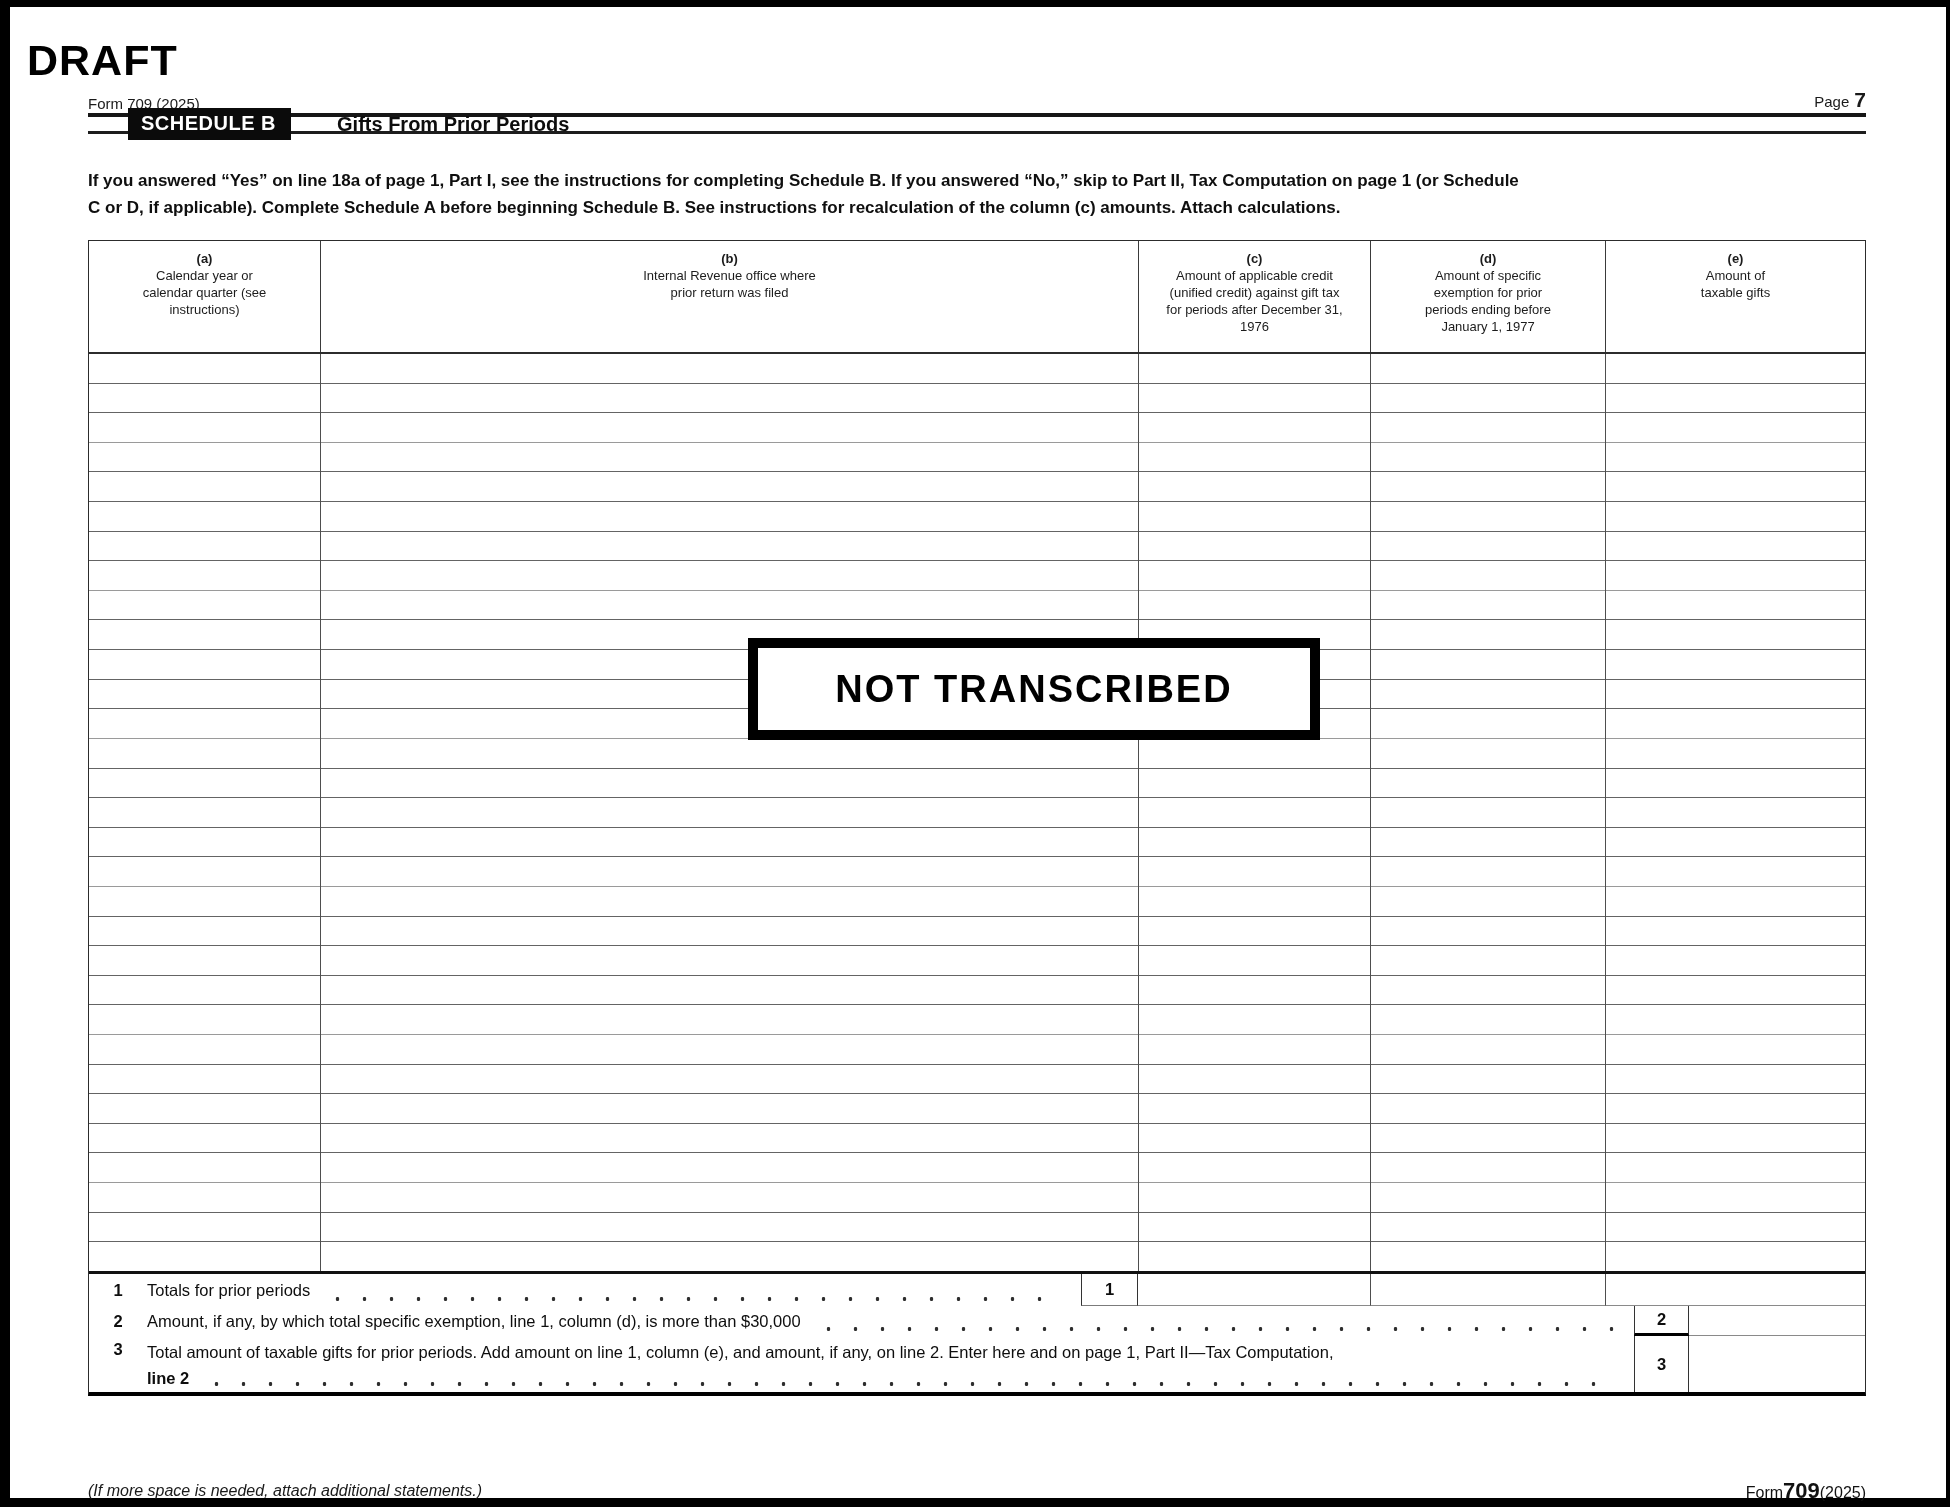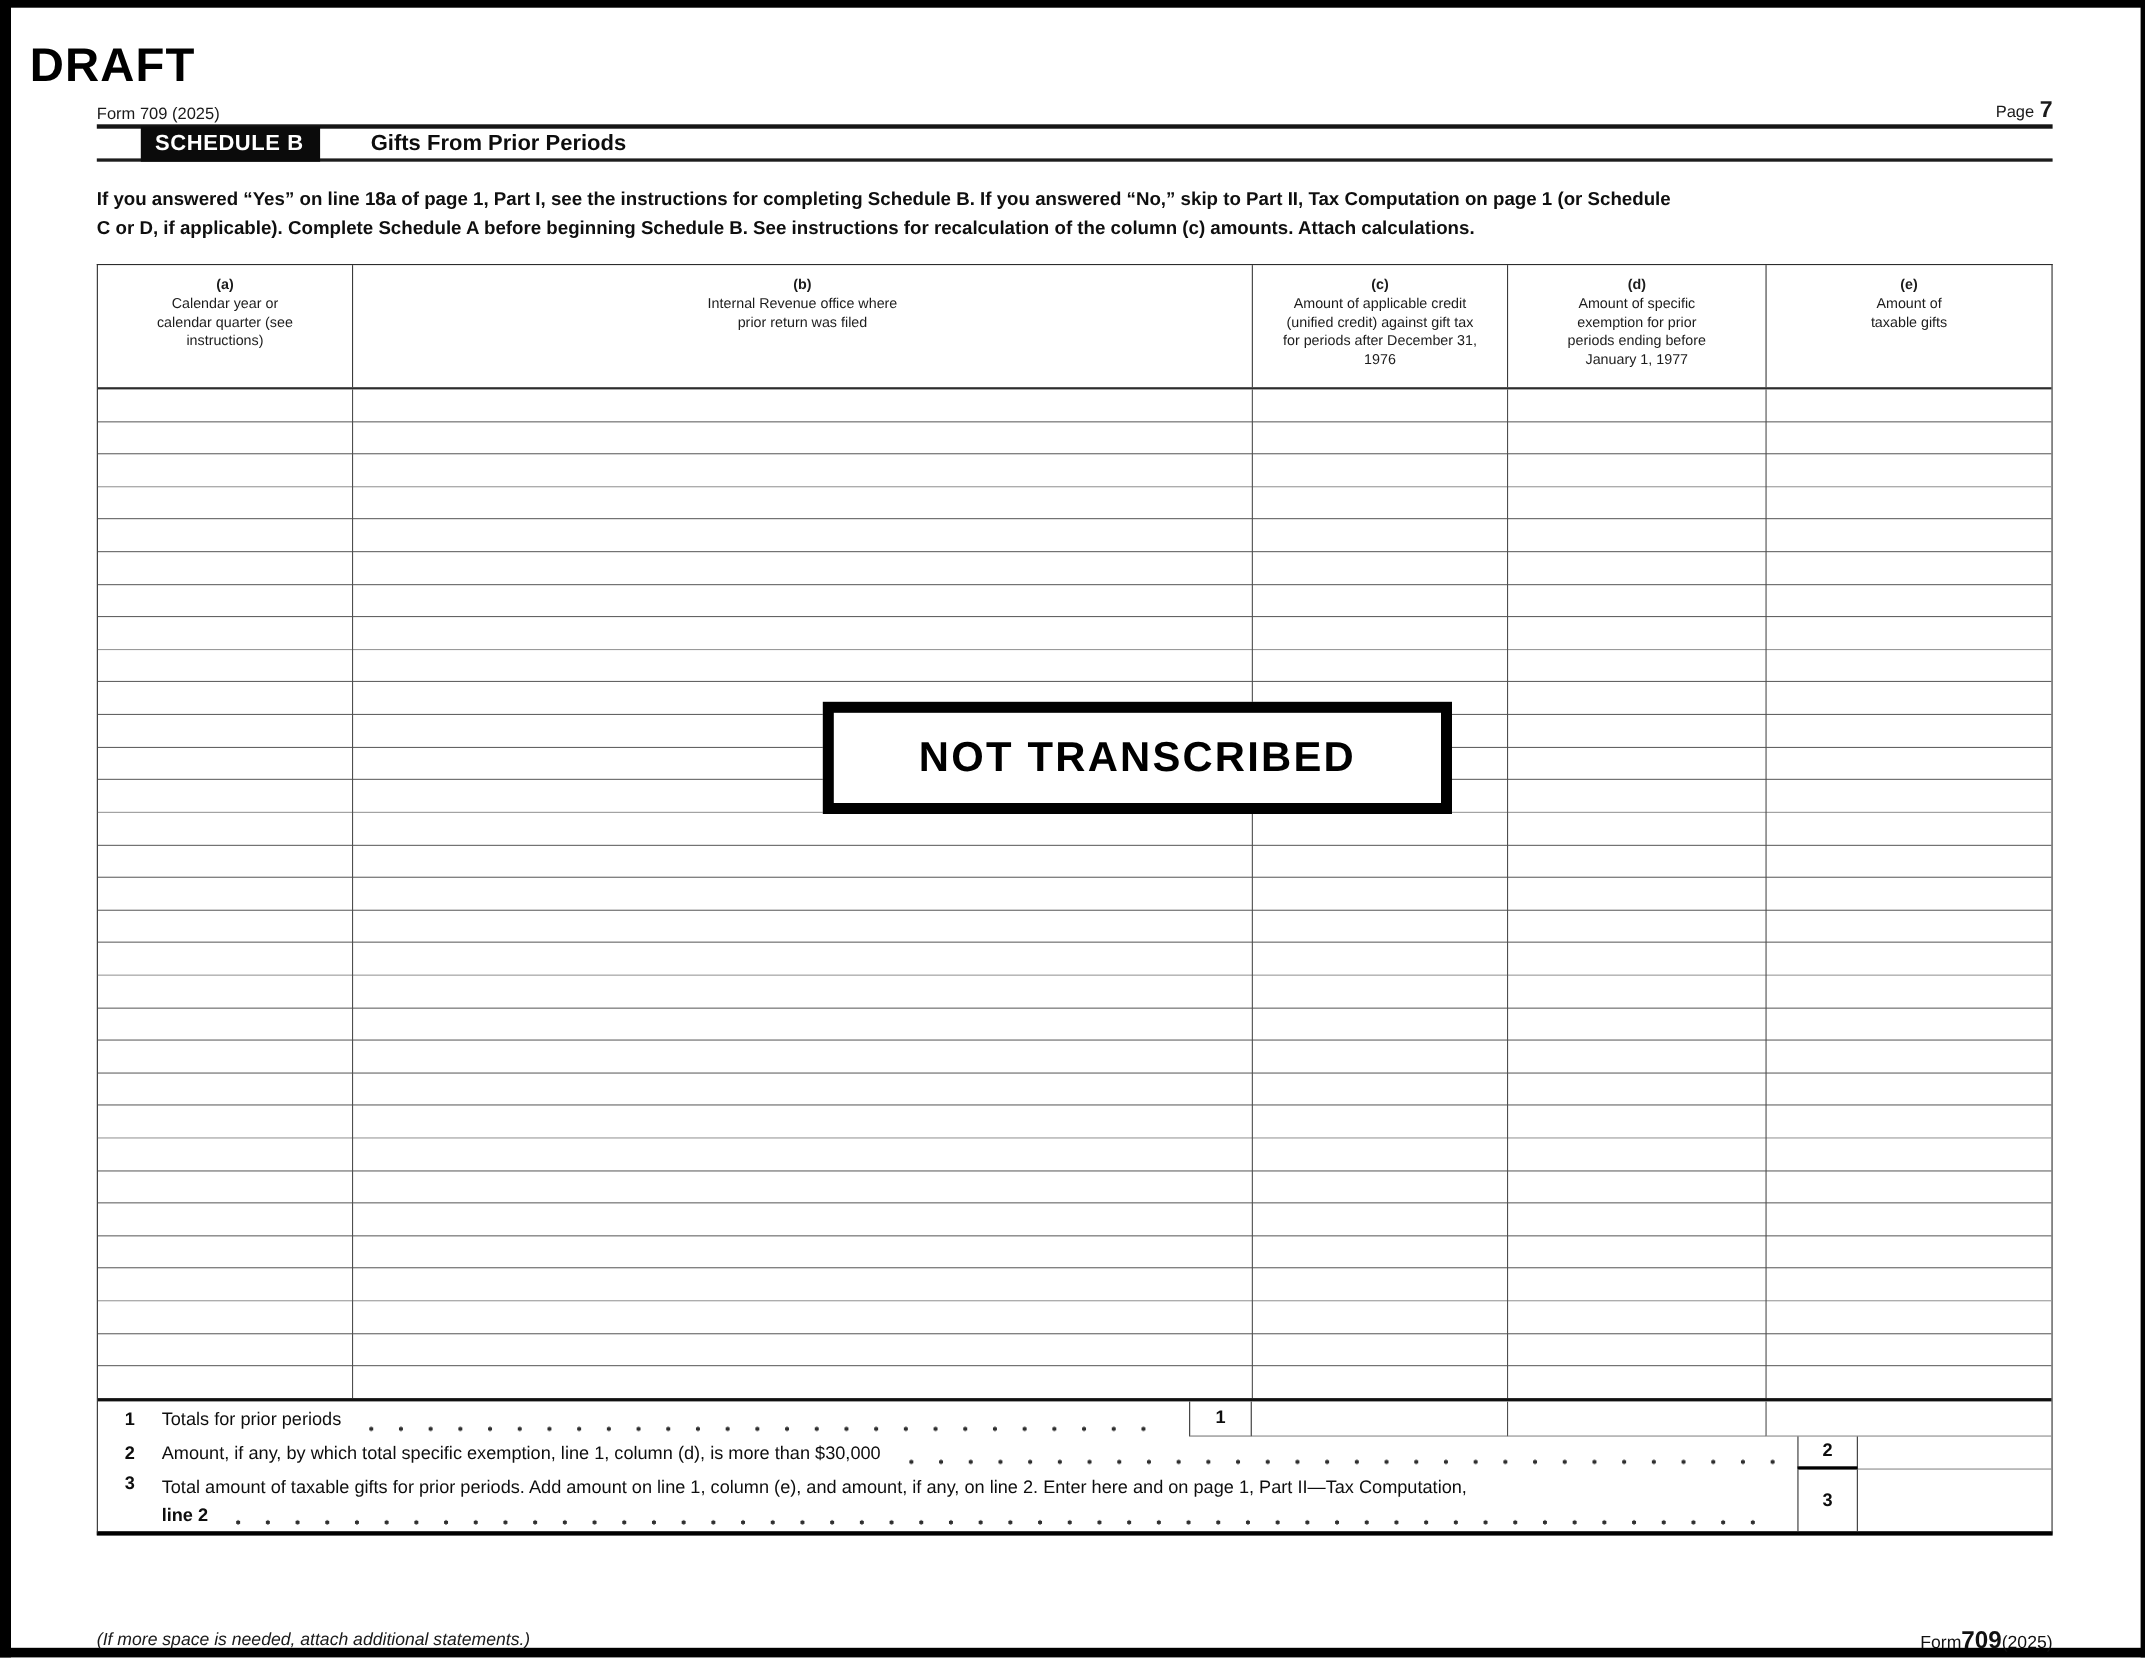--- a/index.html
+++ b/index.html
@@ -31,21 +31,21 @@
   }
   .form-id { font-size: 15px; color: #1a1a1a; }
   .page-ind { font-size: 15px; color: #1a1a1a; }
   .page-ind b { font-size: 21px; font-weight: 800; margin-left: 5px; }
 
   .header-rule {
     position: absolute; left: 88px; top: 113px; width: 1778px; height: 4px; background: #161616;
   }
 
   .schedule-bar {
-    position: absolute; left: 88px; top: 117px; width: 1778px; height: 30px;
+    position: absolute; left: 88px; top: 117px; width: 1778px; height: 17px;
     display: flex; align-items: center;
     border-bottom: 3px solid #1d1d1d;
     padding-left: 40px;
   }
   .schedule-badge {
     background: #0b0b0b; color: #fff; font-weight: 800; font-size: 20px;
     padding: 4px 15px 5px 13px; letter-spacing: 0.5px;
   }
   .schedule-title { font-weight: 800; font-size: 20px; margin-left: 46px; color: #0d0d0d; }
 

